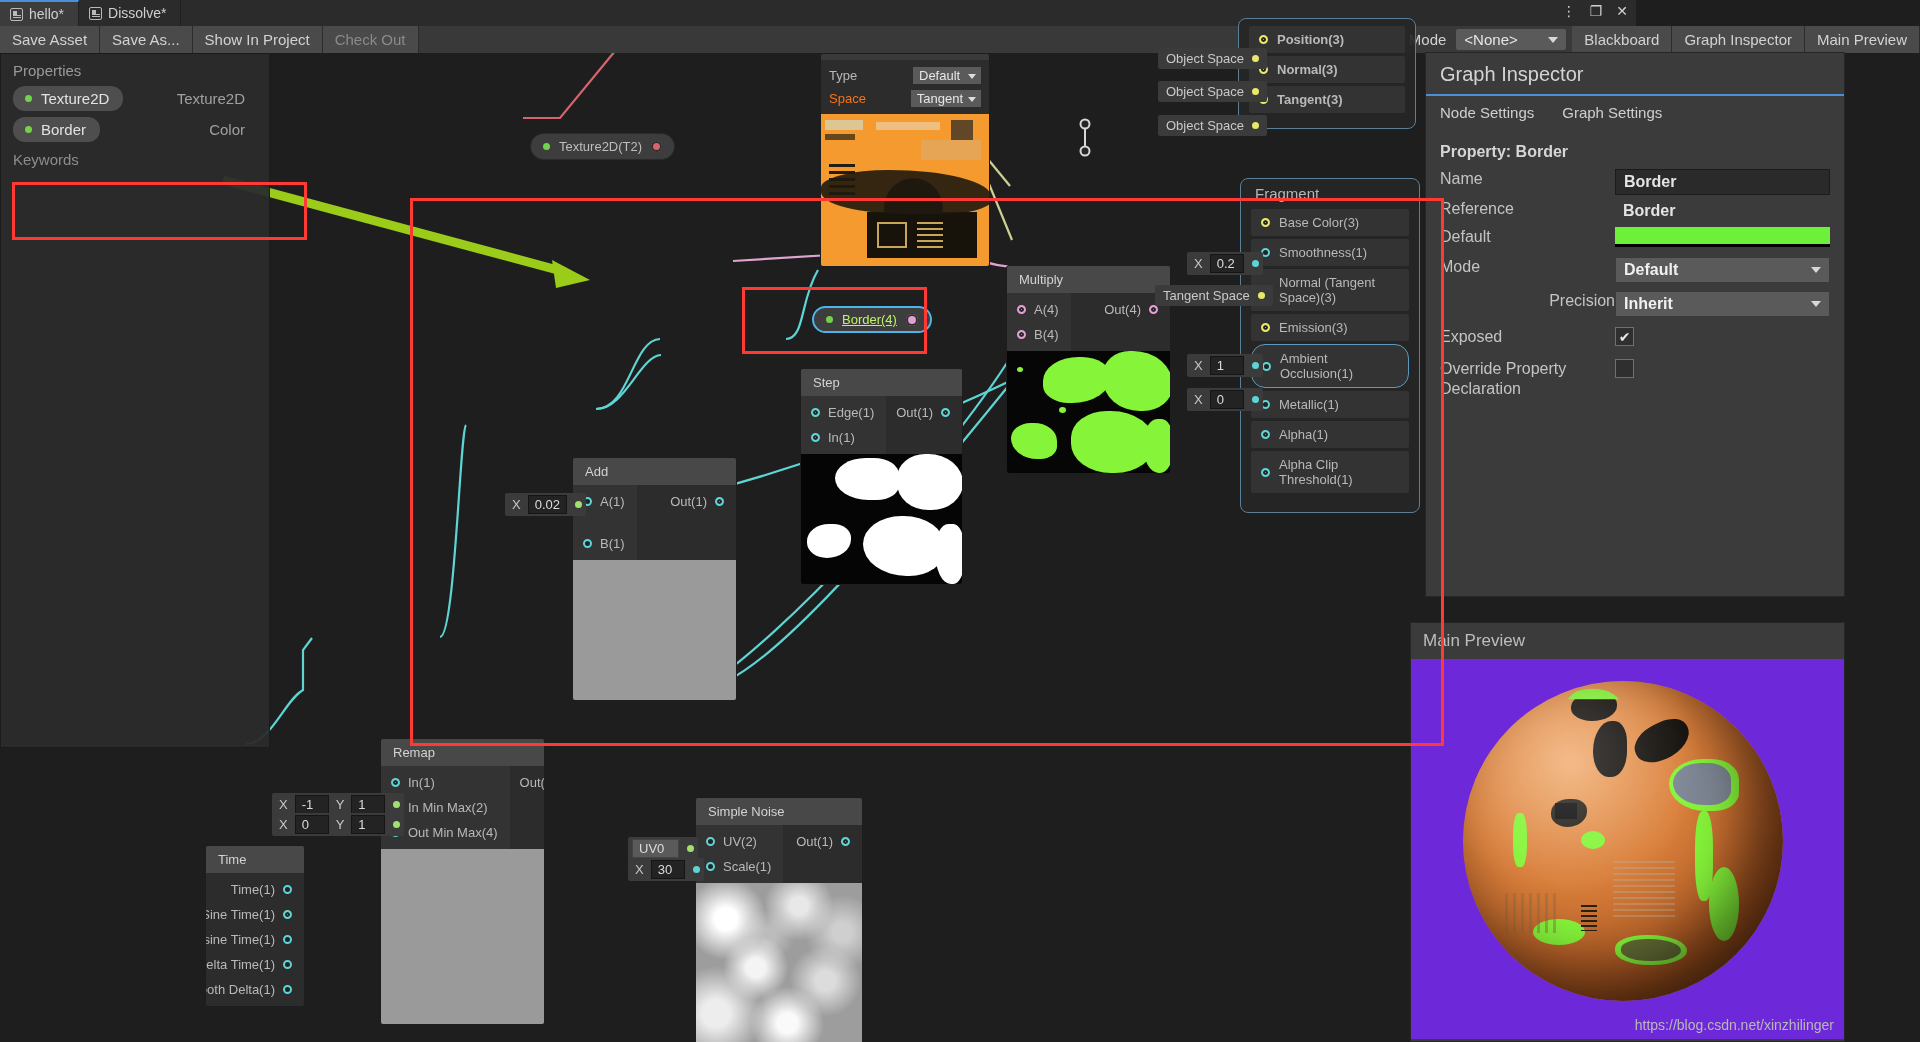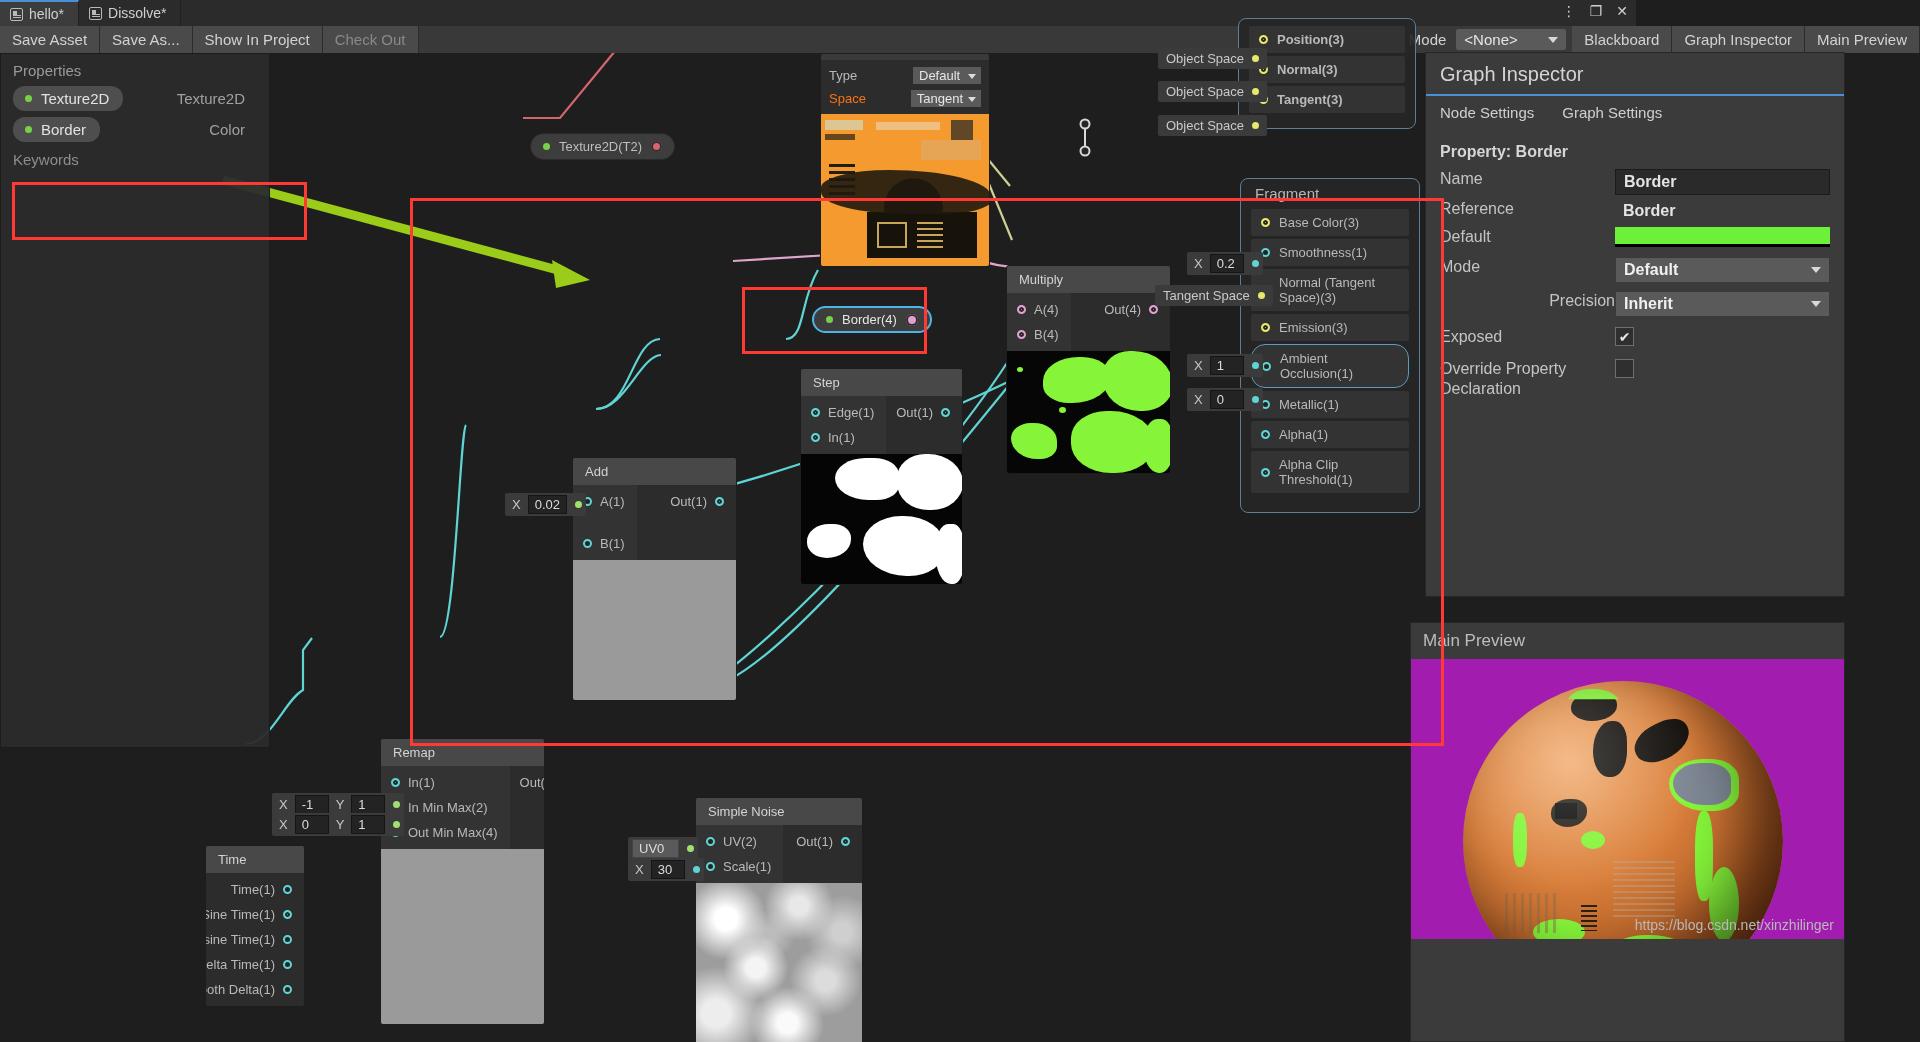--- a/index.html
+++ b/index.html
@@ -111,21 +111,21 @@
   .gi-select { background:#5a5a5a; border:1px solid #3a3a3a; color:#f0f0f0; font-size:16px;
     font-weight:bold; padding:3px 8px; display:flex; align-items:center;
     justify-content:space-between; }
   .gi-check { width:19px; height:19px; border:1px solid #6f6f6f; background:#2f2f2f;
     display:flex; align-items:center; justify-content:center; font-size:14px; color:#e8e8e8; }
 
   
   .mainprev { position:absolute; left:1410px; top:622px; width:435px; height:420px;
     background:#3b3b3b; border:1px solid #262626; }
   .mp-hd { font-size:17px; color:#bdbdbd; padding:8px 12px; }
-  .mp-body { position:relative; height:280px; background:#a21caf; overflow:hidden; }
+  .mp-body { position:relative; height:380px; background:#6d28d9; overflow:hidden; }
   .sphere { position:absolute; left:52px; top:22px; width:320px; height:320px; border-radius:50%;
     background:
       radial-gradient(circle at 34% 26%, #f0a868 0%, #da803c 36%, #a9551f 72%, #4a2810 100%); }
   .sph-ov { position:absolute; inset:0; border-radius:50%; overflow:hidden; }
   .blob { position:absolute; background:#86f53a; border-radius:46% 54% 38% 62%; }
   .dblob { position:absolute; background:#14110d; border-radius:50% 40% 55% 45%; }
   .watermark { position:absolute; right:10px; bottom:6px; font-size:14px; color:#b9b9b9; }
 
   
   .annot-rect { position:absolute; border:3px solid #ff3a34; pointer-events:none; }
@@ -267,21 +267,21 @@
   <div style="position:absolute;left:530px;top:133px;display:flex;align-items:center;gap:9px;
               background:#3d3d3d;border:1px solid #2a2a2a;border-radius:14px;padding:5px 12px;">
     <span class="dot"></span>
     <span style="font-size:13px;color:#bdbdbd;">Texture2D(T2)</span>
     <span style="width:11px;height:11px;border-radius:50%;background:#d4646e;box-shadow:inset 0 0 0 2px #2f2f2f;"></span>
   </div>
 
   <div style="position:absolute;left:812px;top:306px;display:flex;align-items:center;gap:9px;
               background:#3d3d3d;border:2px solid #4db4e8;border-radius:15px;padding:4px 12px;">
     <span class="dot"></span>
-    <span style="font-size:13px;color:#e5e5e5;">Border(4)</span>
+    <span style="font-size:13px;color:#bef264;text-decoration:underline;">Border(4)</span>
     <span style="width:12px;height:12px;border-radius:50%;background:#e39fd0;box-shadow:inset 0 0 0 2px #2f2f2f;"></span>
   </div>
 
   <div class="node" style="left:1006px; top:265px; width:165px;">
     <div class="node-hd">Multiply</div>
     <div class="node-body">
       <div class="col-in" style="background:#333;">
         <div class="port">
             <span class="sock p"></span>
             <span>A(4)</span>

